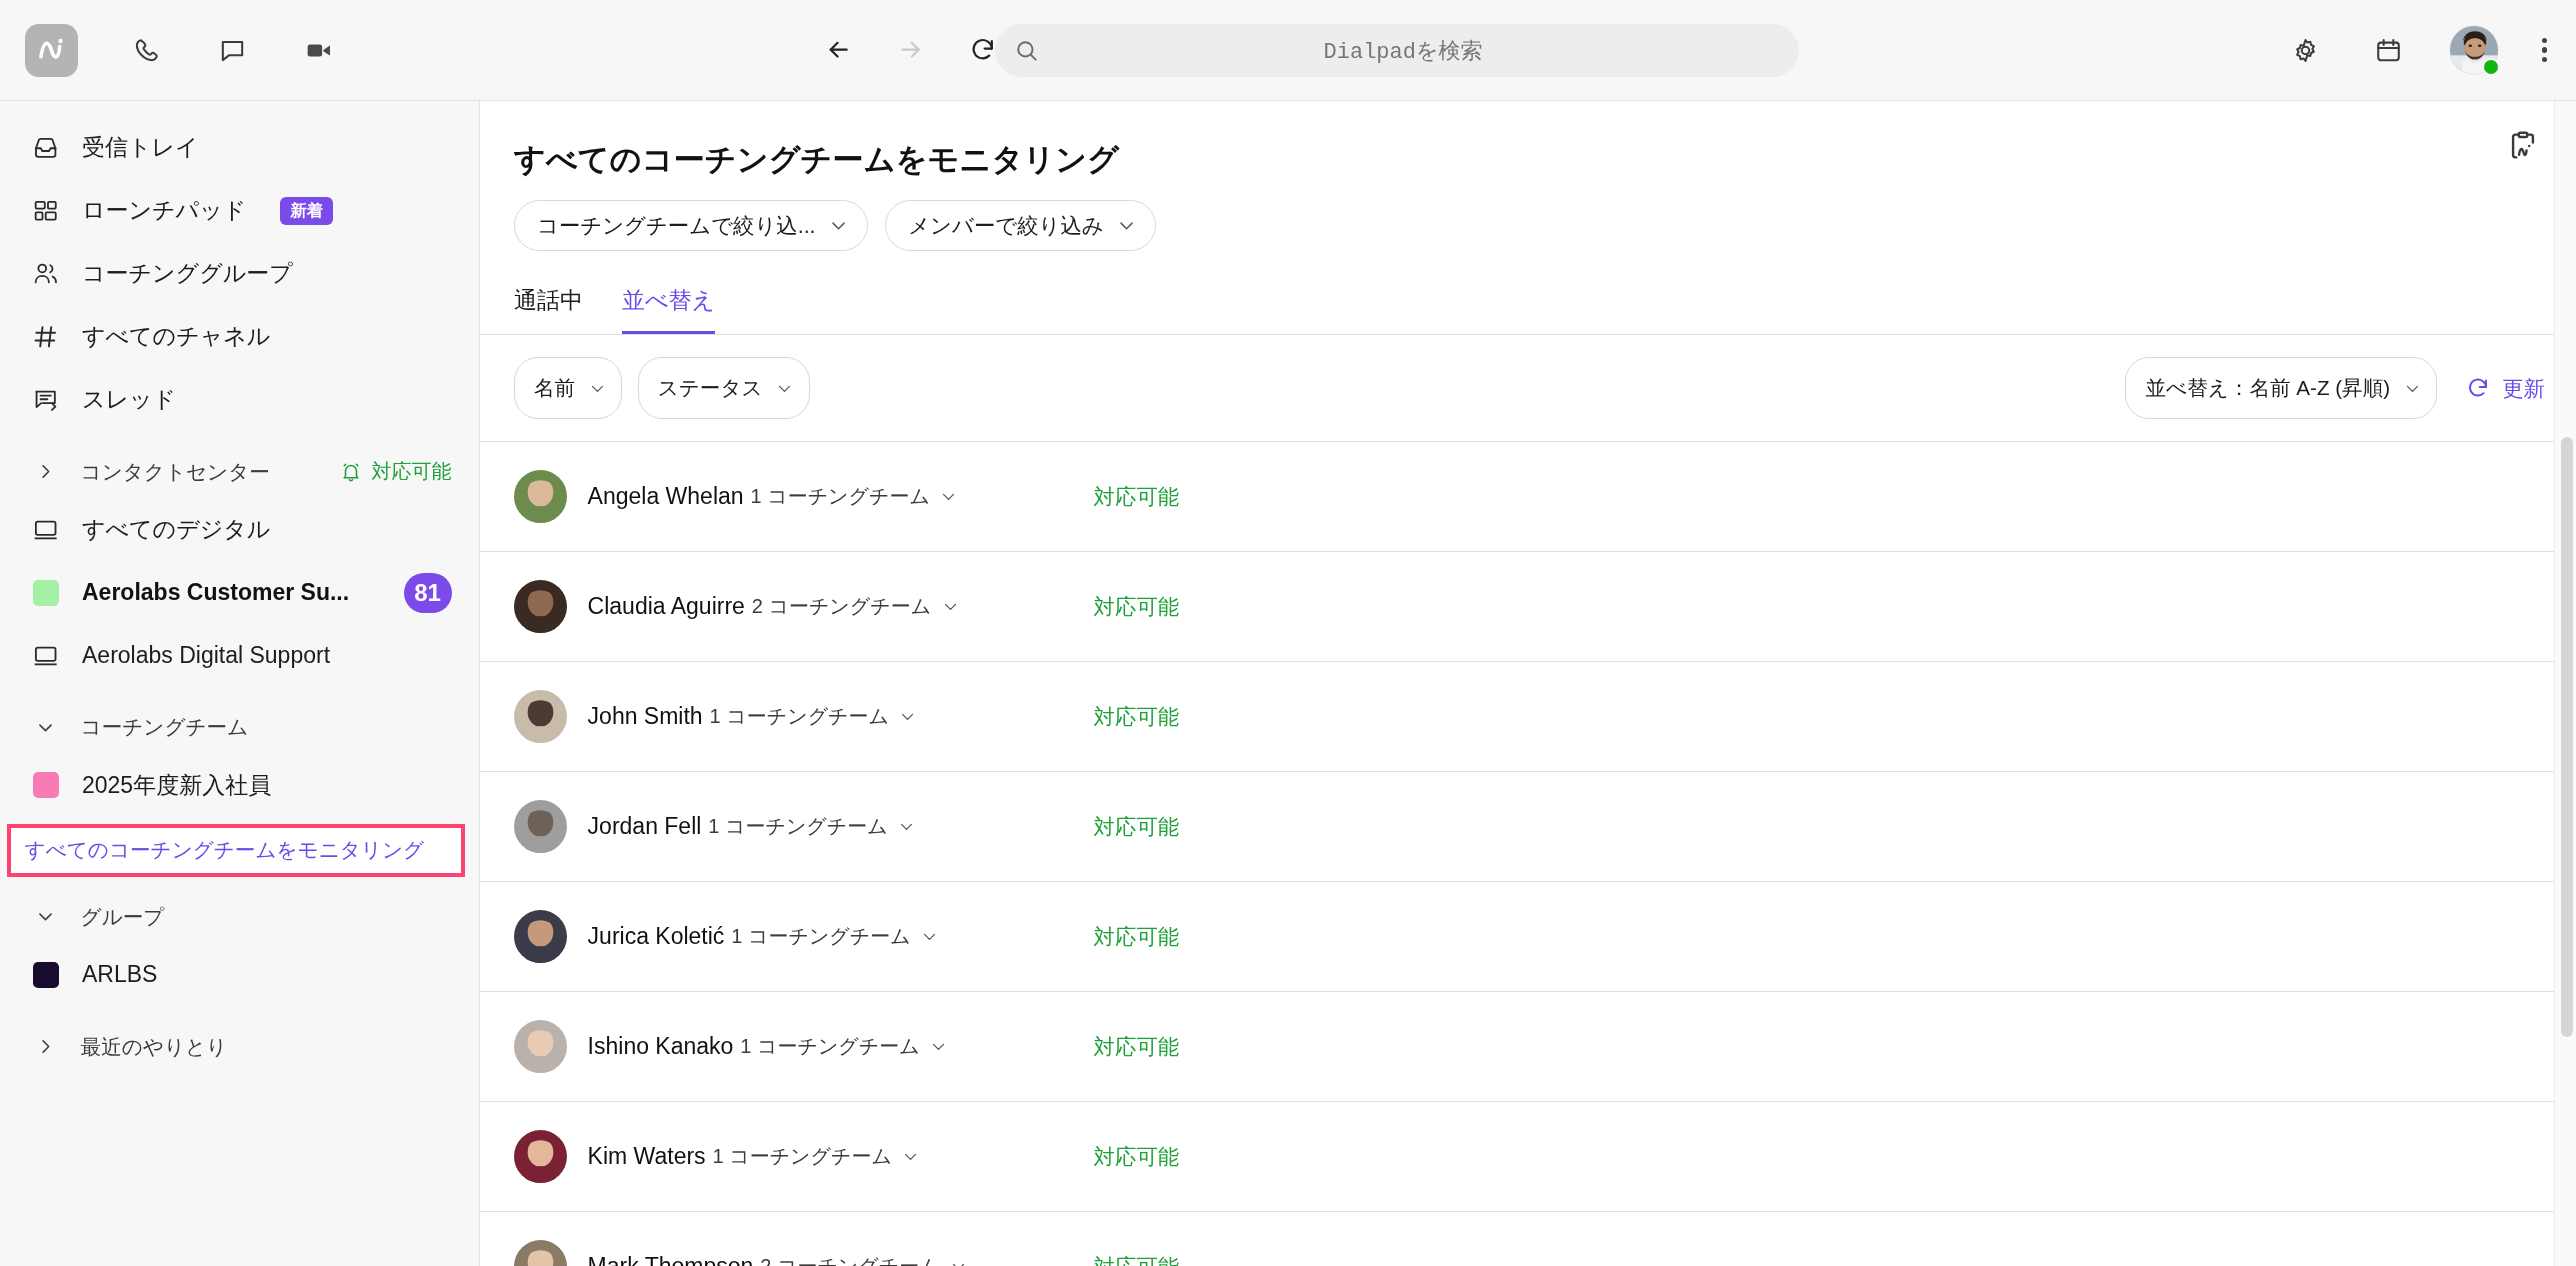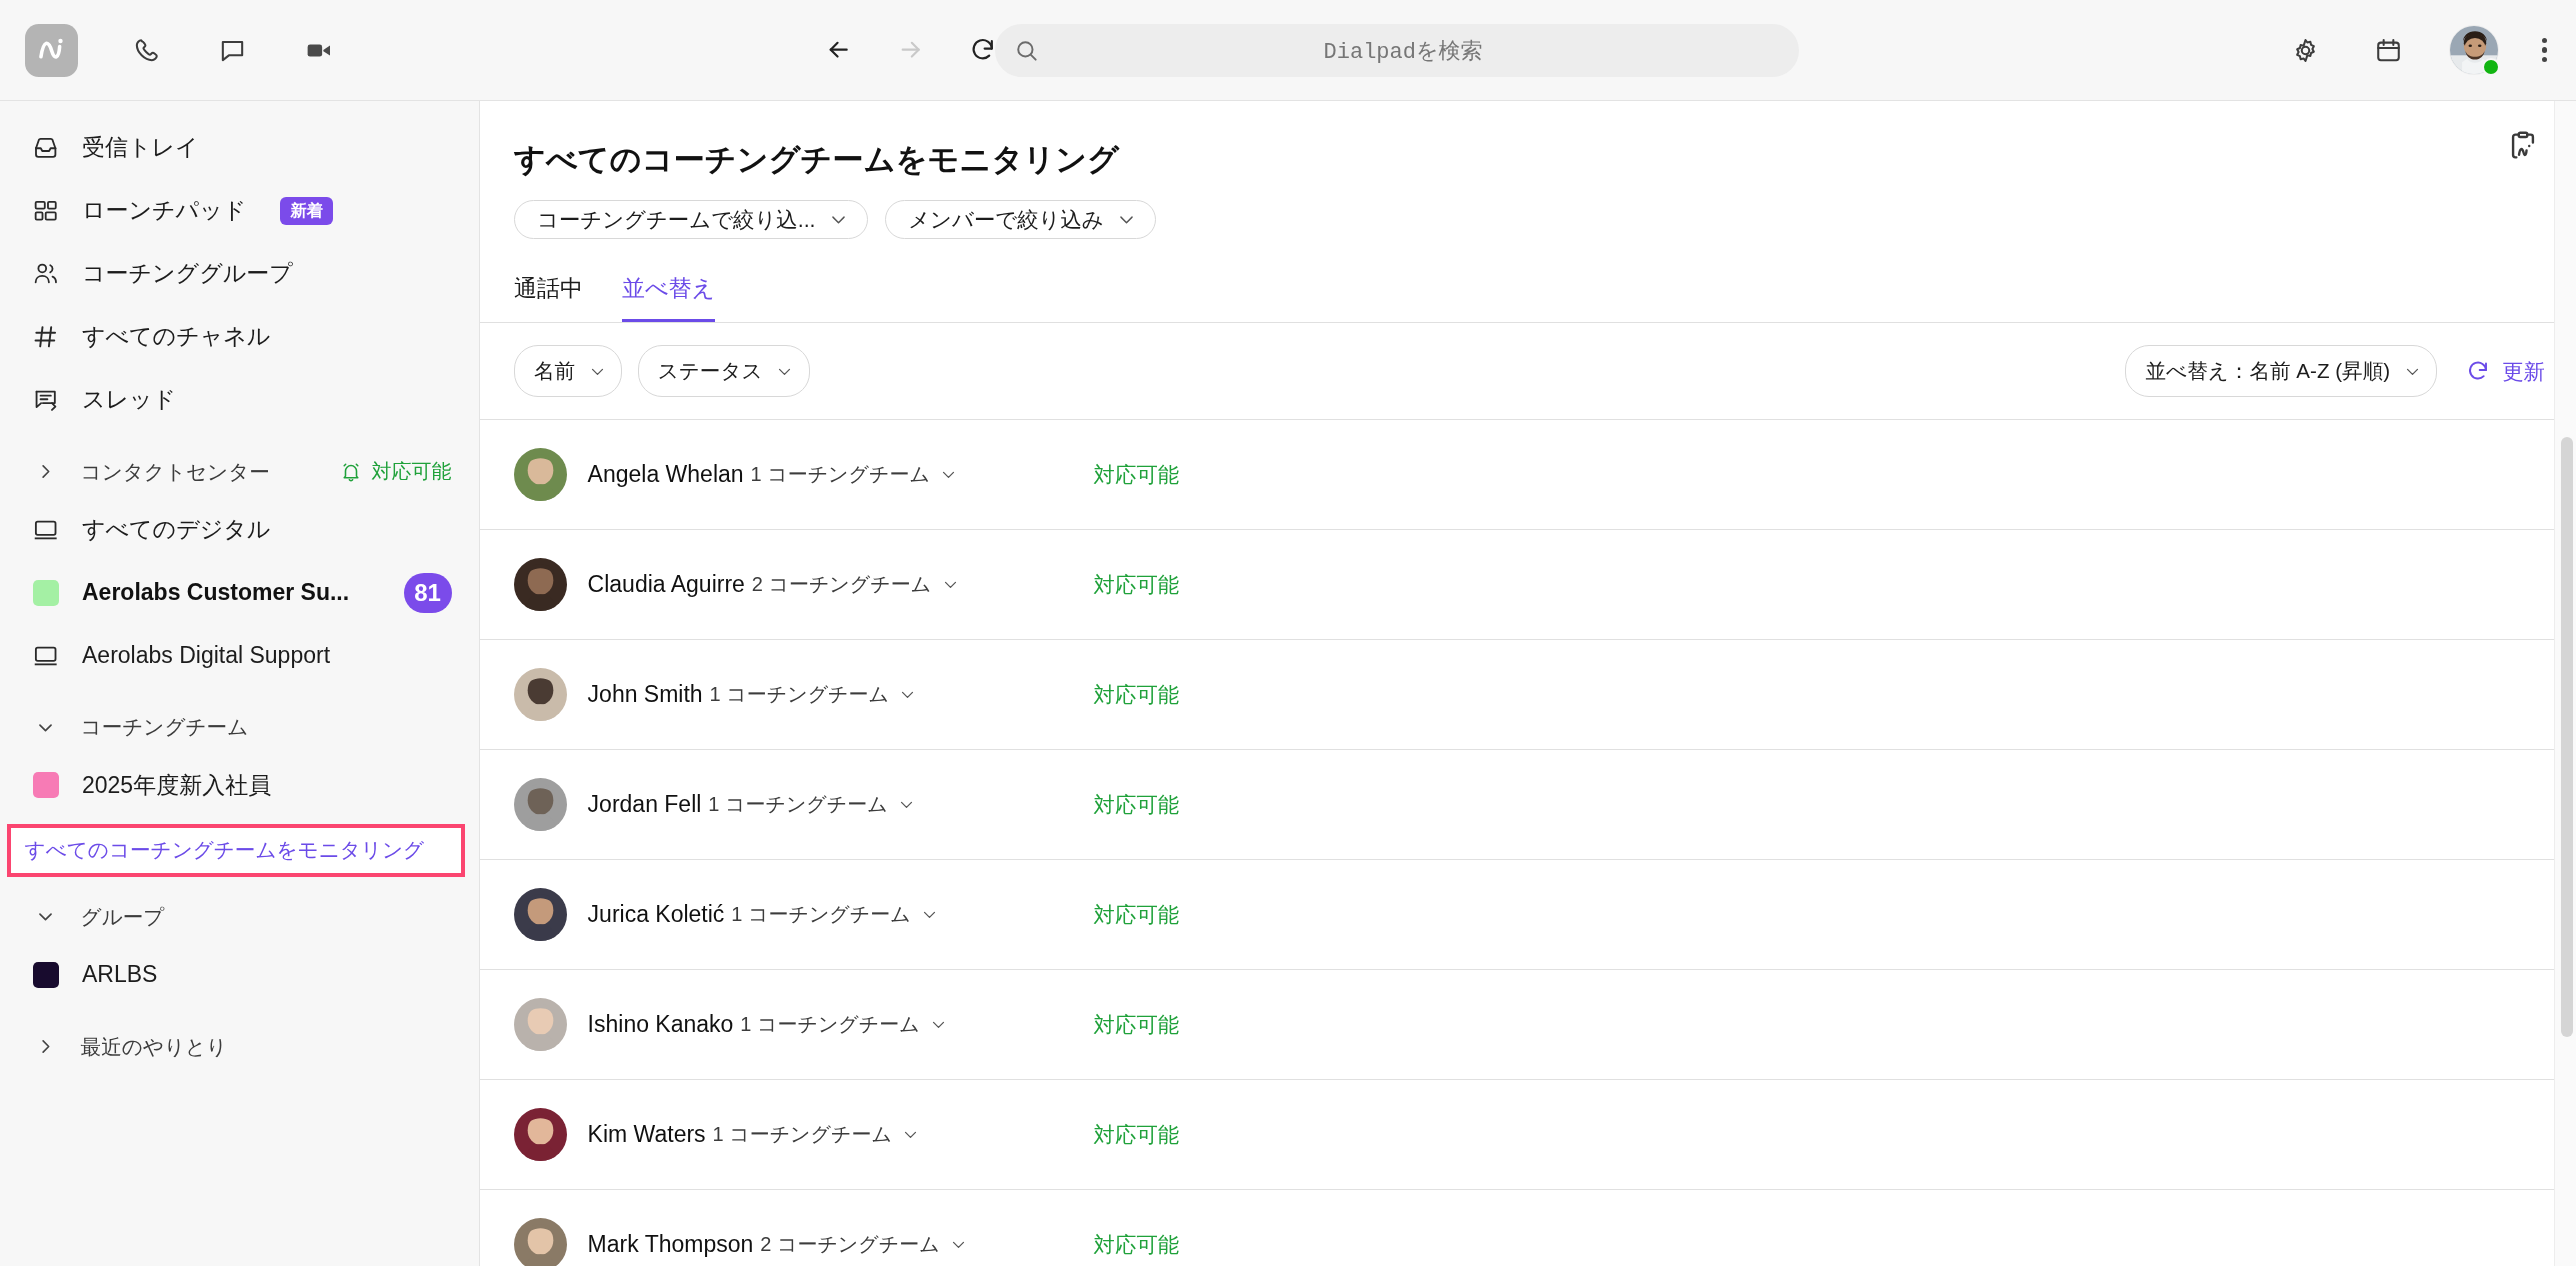--- a/index.html
+++ b/index.html
@@ -95,25 +95,25 @@
   .highlight-box .hl-text { font-size: 20.6px; color:#6B4BE8; white-space:nowrap; }
 
   
   .main { flex:1; min-width:0; background:#fff; display:flex; flex-direction:column; position:relative; }
   .main-head { padding: 38px 0 0 34px; position:relative; }
   .page-title { font-size: 31px; font-weight: 700; color:#111; letter-spacing:0.2px; }
   .ai-clip { position:absolute; right: 31px; top: 22px; width:45px; height:45px; display:flex; align-items:center; justify-content:center; cursor:pointer; }
 
   .filter-row { display:flex; gap: 17px; margin-top: 19px; }
   .pill {
-    height: 39px; border:0.9px solid #D8D8D8; border-radius: 26px; background:#fff;
+    height: 51px; border:0.9px solid #D8D8D8; border-radius: 26px; background:#fff;
     display:flex; align-items:center; padding: 0 19px 0 22px; gap: 13.7px; cursor:pointer;
   }
   .pill span { font-size: 21.4px; color:#1C1C1C; white-space:nowrap; }
-  .pill.sm { height: 52px; border-radius: 24px; padding: 0 15.4px 0 19px; }
+  .pill.sm { height: 62px; border-radius: 24px; padding: 0 15.4px 0 19px; }
   .pill.sm span { font-size: 20.6px; }
 
   .tabs { display:flex; gap: 39px; margin: 34px 0 0 34px; position:relative; }
   .tab { font-size: 23px; color:#1C1C1C; padding-bottom: 15.4px; cursor:pointer; }
   .tab.active { color:#6B4BE8; border-bottom: 3.4px solid #6B4BE8; }
   .tabs-rule { height:0.9px; background:#E0E0E0; margin-left: 0; }
 
   .toolbar { display:flex; align-items:center; padding: 22px 31px 22px 34px; }
   .toolbar-right { margin-left:auto; display:flex; align-items:center; gap: 29px; }
   .refresh-btn { display:flex; align-items:center; gap: 12px; cursor:pointer; }

